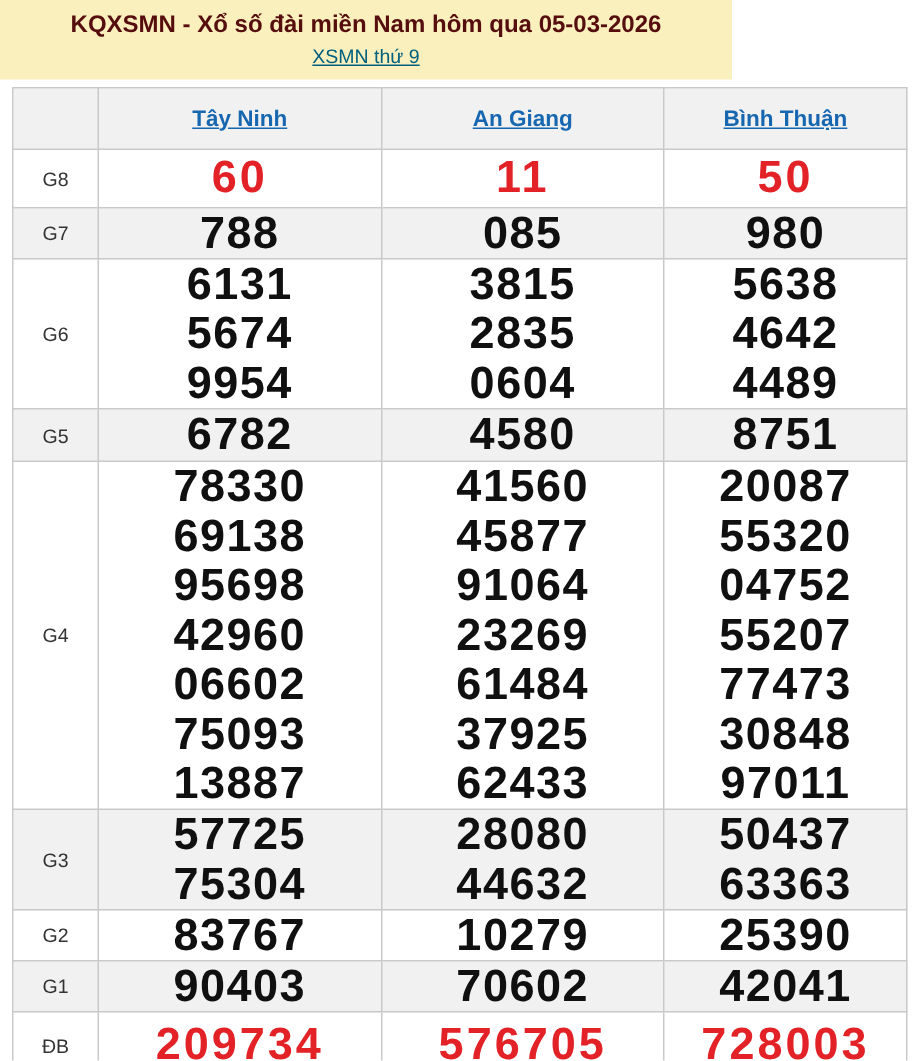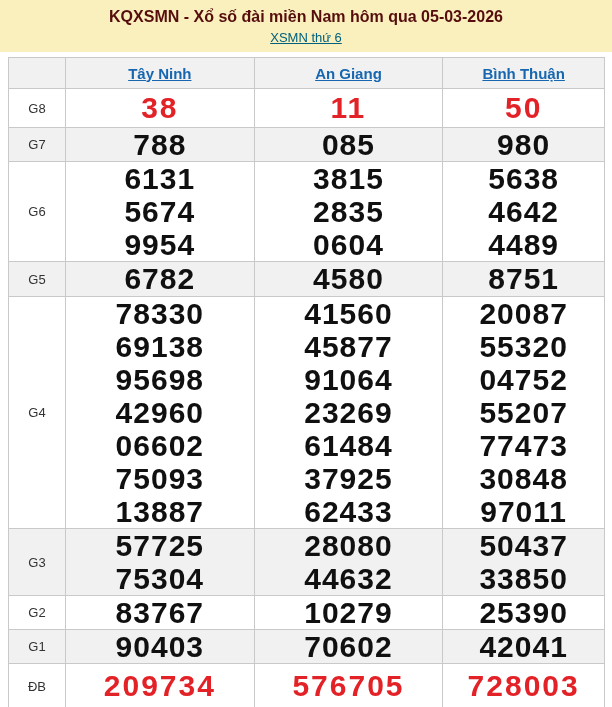--- a/index.html
+++ b/index.html
@@ -15,21 +15,21 @@
   *{box-sizing:border-box;}
   html,body{margin:0;padding:0;}
   body{
     width:612px;height:707px;
     background:#ffffff;
     font-family:"Liberation Sans", sans-serif;
     overflow:hidden;
   }
   .banner{
     background:var(--banner-bg);
-    width:612px;
+    width:488px;
     padding:7px 0 6px 0;
     text-align:center;
   }
   .banner h1{
     margin:0;
     font-size:16px;
     line-height:20px;
     font-weight:bold;
     color:var(--title-color);
   }
@@ -50,21 +50,21 @@
     border-collapse:collapse;
     table-layout:fixed;
   }
   table.results th, table.results td{
     border:1px solid var(--border);
     padding:0;
     text-align:center;
     vertical-align:middle;
   }
   tr.head th{
-    height:31px;
+    height:41px;
     background:var(--alt-bg);
     font-size:15px;
   }
   tr.head th a{
     color:var(--header-link);
     font-weight:bold;
     text-decoration:underline;
   }
   td.label{
     font-size:13px;
@@ -89,42 +89,42 @@
   tr.big:last-child .num{
     line-height:44px;
   }
   tr.rg5 .num{ line-height:34px; }
 </style>
 </head>
 <body>
 
 <div class="banner">
   <h1>KQXSMN - Xổ số đài miền Nam hôm qua 05-03-2026</h1>
-  <a class="sub" href="#">XSMN thứ 6</a>
+  <a class="sub" href="#">XSMN thứ 9</a>
 </div>
 
 <div class="table-wrap">
   <table class="results">
     <colgroup>
       <col style="width:57px">
       <col style="width:35%">
       <col style="width:35%">
       <col style="width:30%">
     </colgroup>
     <tbody>
         <tr class="head">
           <th></th>
           <th><a href="#">Tây Ninh</a></th>
           <th><a href="#">An Giang</a></th>
           <th><a href="#">Bình Thuận</a></th>
         </tr>
         <tr class="big">
           <td class="label">G8</td>
           <td>
-            <div class="num">38</div>
+            <div class="num">60</div>
           </td>
           <td>
             <div class="num">11</div>
           </td>
           <td>
             <div class="num">50</div>
           </td>
         </tr>
         <tr class="alt">
           <td class="label">G7</td>
@@ -203,21 +203,21 @@
           <td>
             <div class="num">57725</div>
             <div class="num">75304</div>
           </td>
           <td>
             <div class="num">28080</div>
             <div class="num">44632</div>
           </td>
           <td>
             <div class="num">50437</div>
-            <div class="num">33850</div>
+            <div class="num">63363</div>
           </td>
         </tr>
         <tr class="">
           <td class="label">G2</td>
           <td>
             <div class="num">83767</div>
           </td>
           <td>
             <div class="num">10279</div>
           </td>

